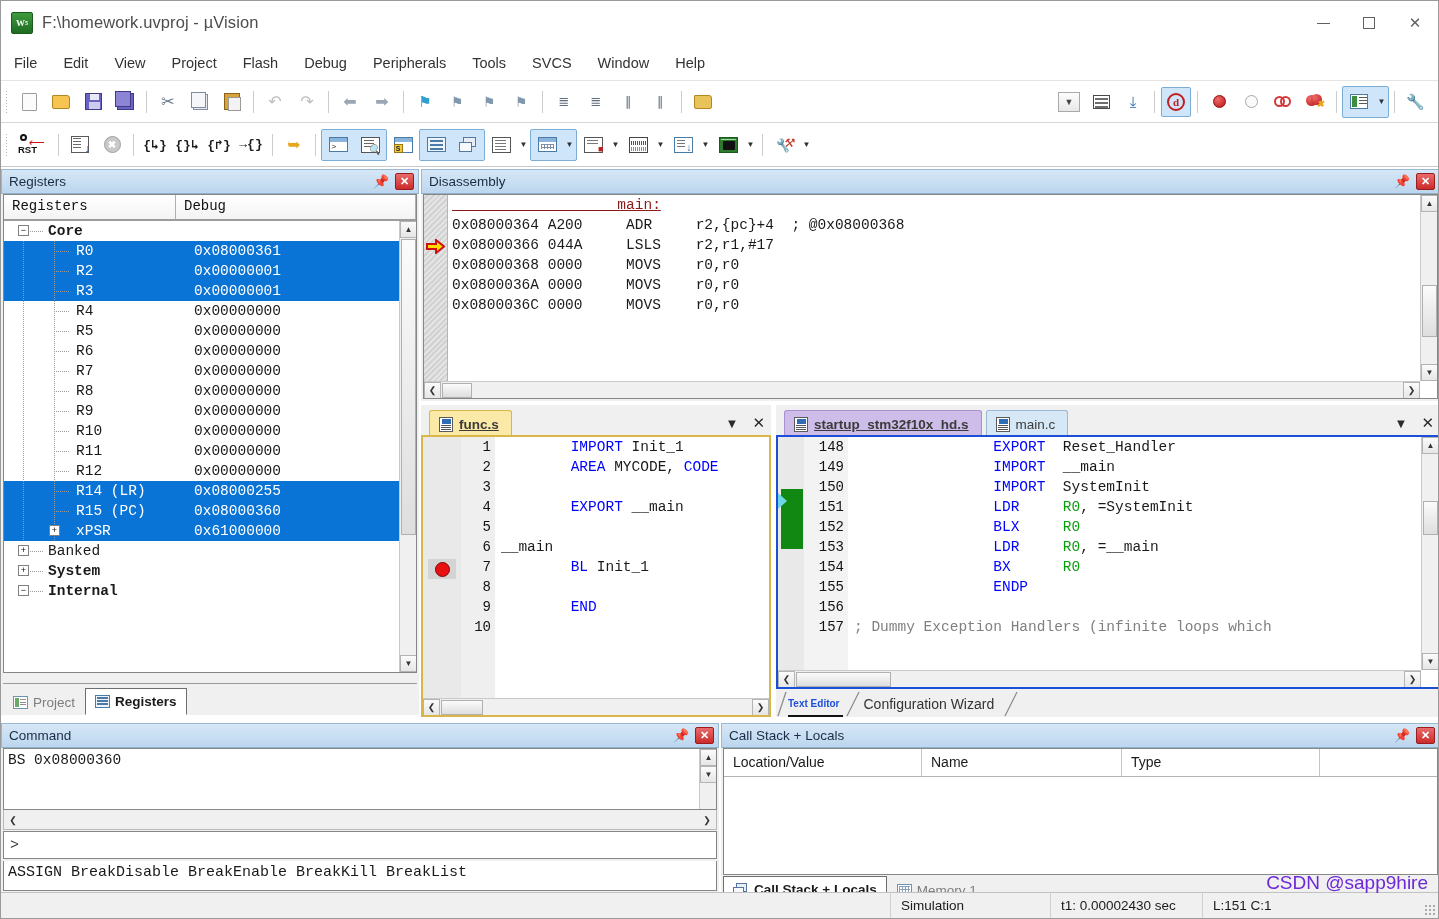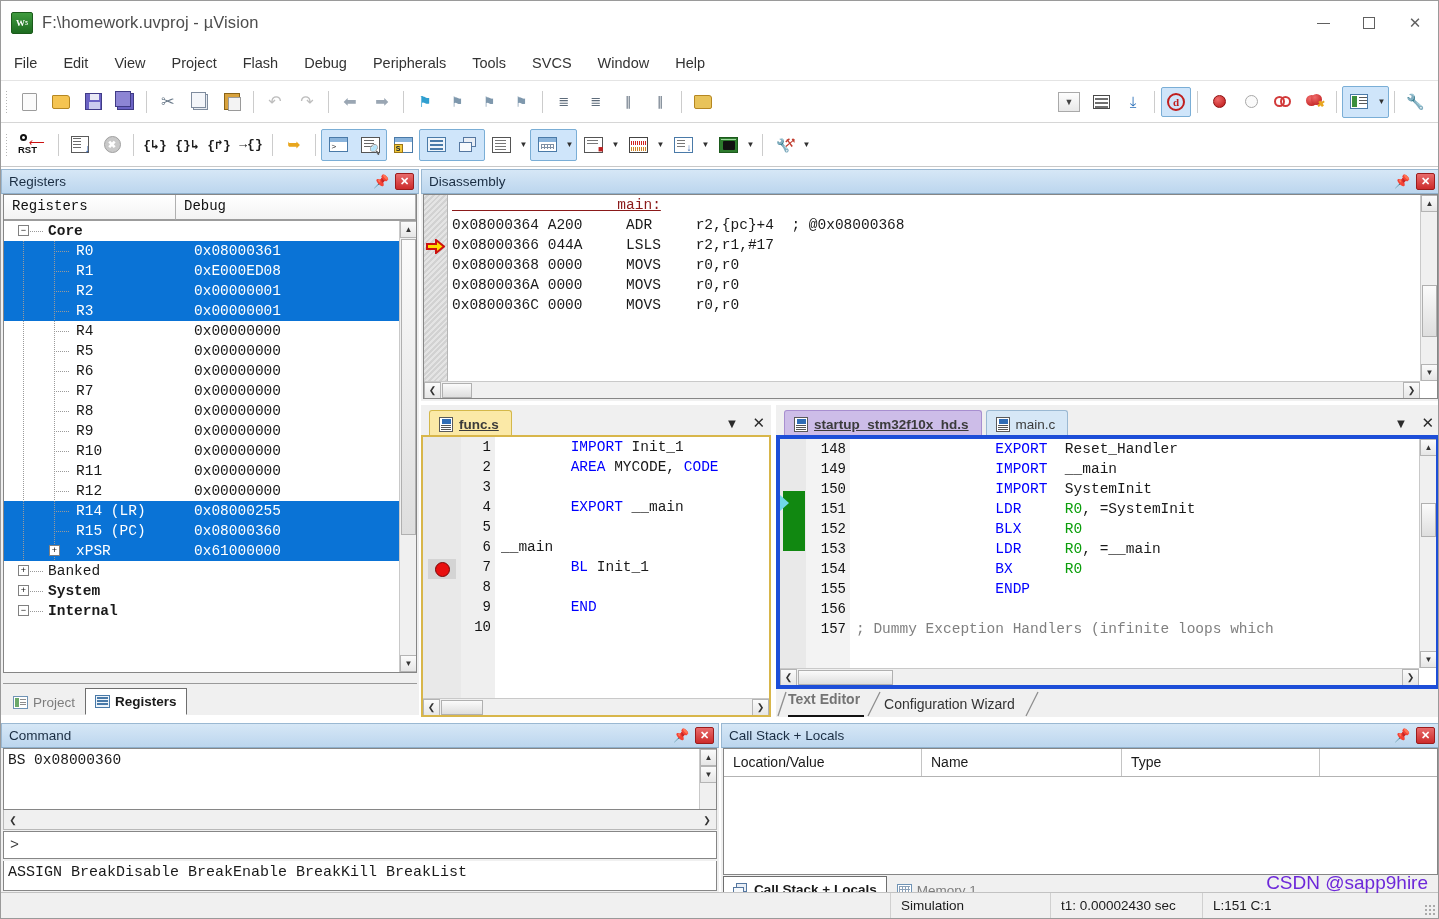--- a/index.html
+++ b/index.html
@@ -546,27 +546,20 @@
             <span class="treeline" style="left:19px"></span>
             <span class="treeline" style="left:50px"></span>
             <span class="dash" style="left:52px;top:10px;width:14px"></span>
             <span class="rname" style="left:72px">R0</span>
             <span class="rval">0x08000361</span>
           </div>
           <div class="rrow sel">
             <span class="treeline" style="left:19px"></span>
             <span class="treeline" style="left:50px"></span>
             <span class="dash" style="left:52px;top:10px;width:14px"></span>
-            <span class="rname" style="left:72px">R1</span>
-            <span class="rval">0xE000ED08</span>
-          </div>
-          <div class="rrow sel">
-            <span class="treeline" style="left:19px"></span>
-            <span class="treeline" style="left:50px"></span>
-            <span class="dash" style="left:52px;top:10px;width:14px"></span>
             <span class="rname" style="left:72px">R2</span>
             <span class="rval">0x00000001</span>
           </div>
           <div class="rrow sel">
             <span class="treeline" style="left:19px"></span>
             <span class="treeline" style="left:50px"></span>
             <span class="dash" style="left:52px;top:10px;width:14px"></span>
             <span class="rname" style="left:72px">R3</span>
             <span class="rval">0x00000001</span>
           </div>
@@ -779,21 +772,21 @@
       </div>
       <div class="edtab blue" style="margin-left:4px">
         <i class="fi"></i>
         <span>main.c</span>
       </div>
       <div class="ed-ctrls">
         <span>▼</span>
         <span style="font-size:15px">✕</span>
       </div>
     </div>
-    <div class="ed-body" style="top:30px;bottom:28px;border:4px solid #1d4ed8;">
+    <div class="ed-body" style="top:30px;bottom:28px;border:2px solid #1d4ed8;">
       <div class="ed-marg" style="width:26px">
         <span style="position:absolute;left:3px;top:52px;width:22px;height:60px;background:#118811;display:block"></span>
         <span style="position:absolute;left:0px;top:56px;width:0;height:0;border-left:9px solid #6fd8e8;border-top:8px solid transparent;border-bottom:8px solid transparent;"></span>
       </div>
       <div class="ed-nums" style="left:26px;width:44px;background:#f3f3f3" id="ed-right-nums">
           <div class="cl">148</div>
           <div class="cl">149</div>
           <div class="cl">150</div>
           <div class="cl">151</div>
           <div class="cl">152</div>
@@ -813,21 +806,21 @@
         <div class="hs-btn">❮</div>
         <div class="hs-thumb" style="width:95px"></div>
         <div style="flex:1"></div>
         <div class="hs-btn">❯</div>
       </div>
     </div>
     <div style="position:absolute;left:0;right:0;bottom:0;height:28px;display:flex;align-items:flex-end;background:#f0f0f0;">
       <svg width="12" height="26" viewBox="0 0 12 26" style="display:block">
           <path d="M10 1 L2 25" stroke="#8d8d8d" stroke-width="1.3" fill="none"></path>
         </svg>
-      <div style="display:flex;height:26px;padding:0 4px 0 0;font-weight:bold;font-size:14px;color:#737373;border-bottom:2px solid #111">
+      <div style="display:flex;align-items:center;height:26px;padding:0 4px 0 0;font-weight:bold;font-size:10px;color:#1d4ed8;border-bottom:2px solid #111">
         <span>Text Editor</span>
       </div>
       <svg width="20" height="26" viewBox="0 0 20 26" style="display:block">
           <path d="M16 1 L4 25" stroke="#8d8d8d" stroke-width="1.3" fill="none"></path>
         </svg>
       <div style="display:flex;align-items:center;height:26px;font-size:14px;color:#333;">
         <span>Configuration Wizard</span>
       </div>
       <svg width="22" height="26" viewBox="0 0 22 26" style="display:block;margin-left:6px">
           <path d="M17 1 L5 25" stroke="#8d8d8d" stroke-width="1.3" fill="none"></path>

